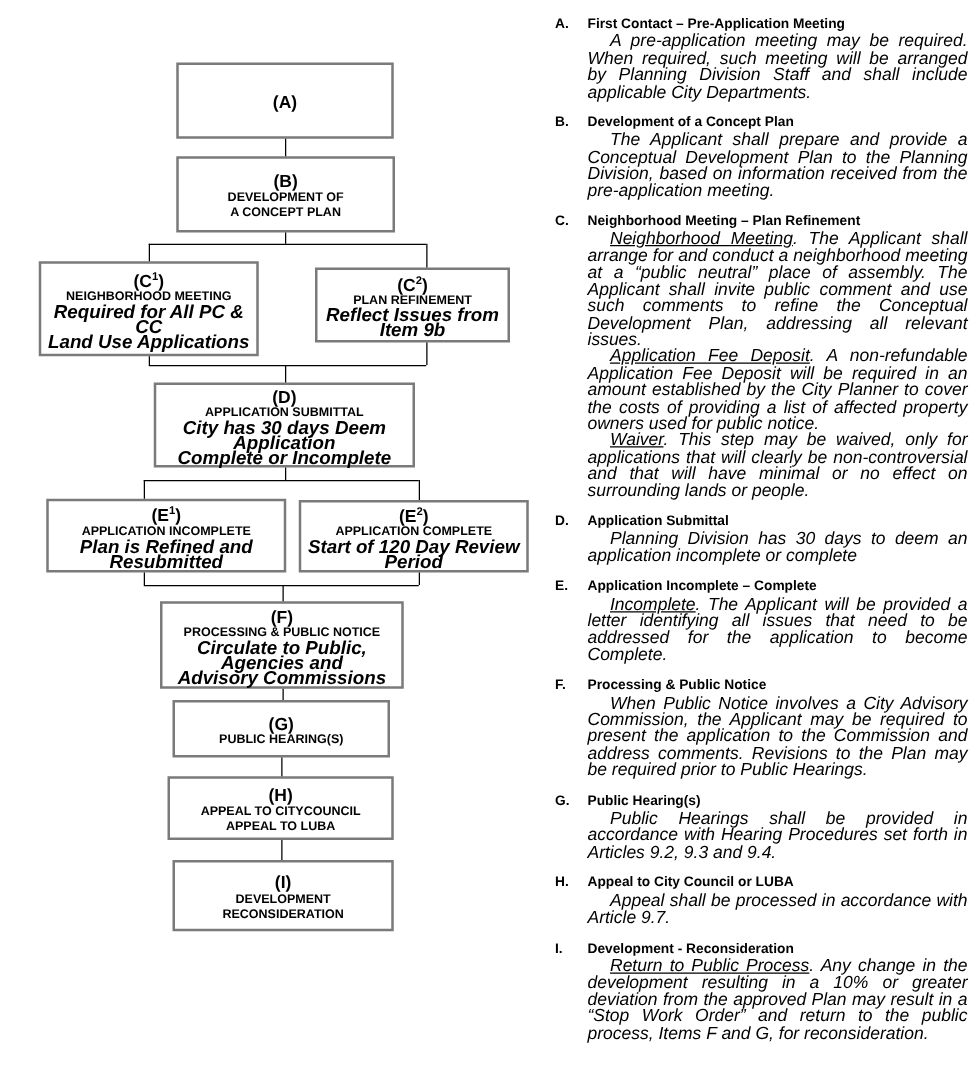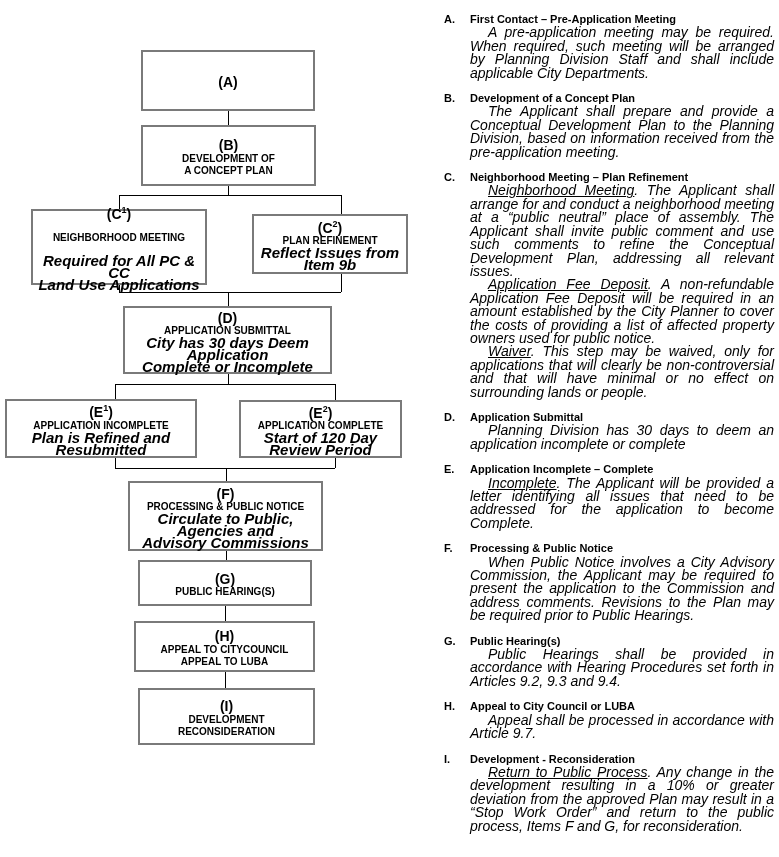--- a/index.html
+++ b/index.html
@@ -18,25 +18,25 @@
     display:flex; flex-direction:column; align-items:center; justify-content:center;
     text-align:center; padding:2px 3px;
   }
   .ntag   { font-weight:bold; font-size:14px; line-height:15px; }
   .ntag sup { font-size:9px; font-weight:bold; }
   .ntitle { font-weight:bold; font-size:10px; line-height:12px; white-space:pre-line; }
   .nnote  { font-weight:bold; font-style:italic; font-size:15px; line-height:12px; white-space:pre-line; }
 
   .node-a  { left:141px; top:50px;  width:174px; height:61px; }
   .node-b  { left:141px; top:125px; width:175px; height:61px; }
-  .node-c1 { left:31px;  top:209px; width:176px; height:76px;gap:11px; }
+  .node-c1 { left:31px;  top:209px; width:176px; height:76px; }
   .node-c2 { left:252px; top:214px; width:156px; height:60px; }
   .node-d  { left:123px; top:306px; width:209px; height:68px; }
-  .node-e1 { left:5px;  top:399px; width:192px; height:59px; }
-  .node-e2 { left:239px; top:400px; width:163px; height:58px; }
+  .node-e1 { left:37px;  top:399px; width:192px; height:59px; }
+  .node-e2 { left:239px; top:400px; width:184px; height:58px; }
   .node-f  { left:128px; top:481px; width:195px; height:70px; }
   .node-g  { left:138px; top:560px; width:174px; height:46px; }
   .node-h  { left:134px; top:621px; width:181px; height:51px; }
   .node-i  { left:138px; top:688px; width:177px; height:57px; }
 
   .vline { position:absolute; width:1px; background:#000; }
   .hline { position:absolute; height:1px; background:#000; }
 
   
   .rcol { position:absolute; left:444px; top:13px; width:330px; }

